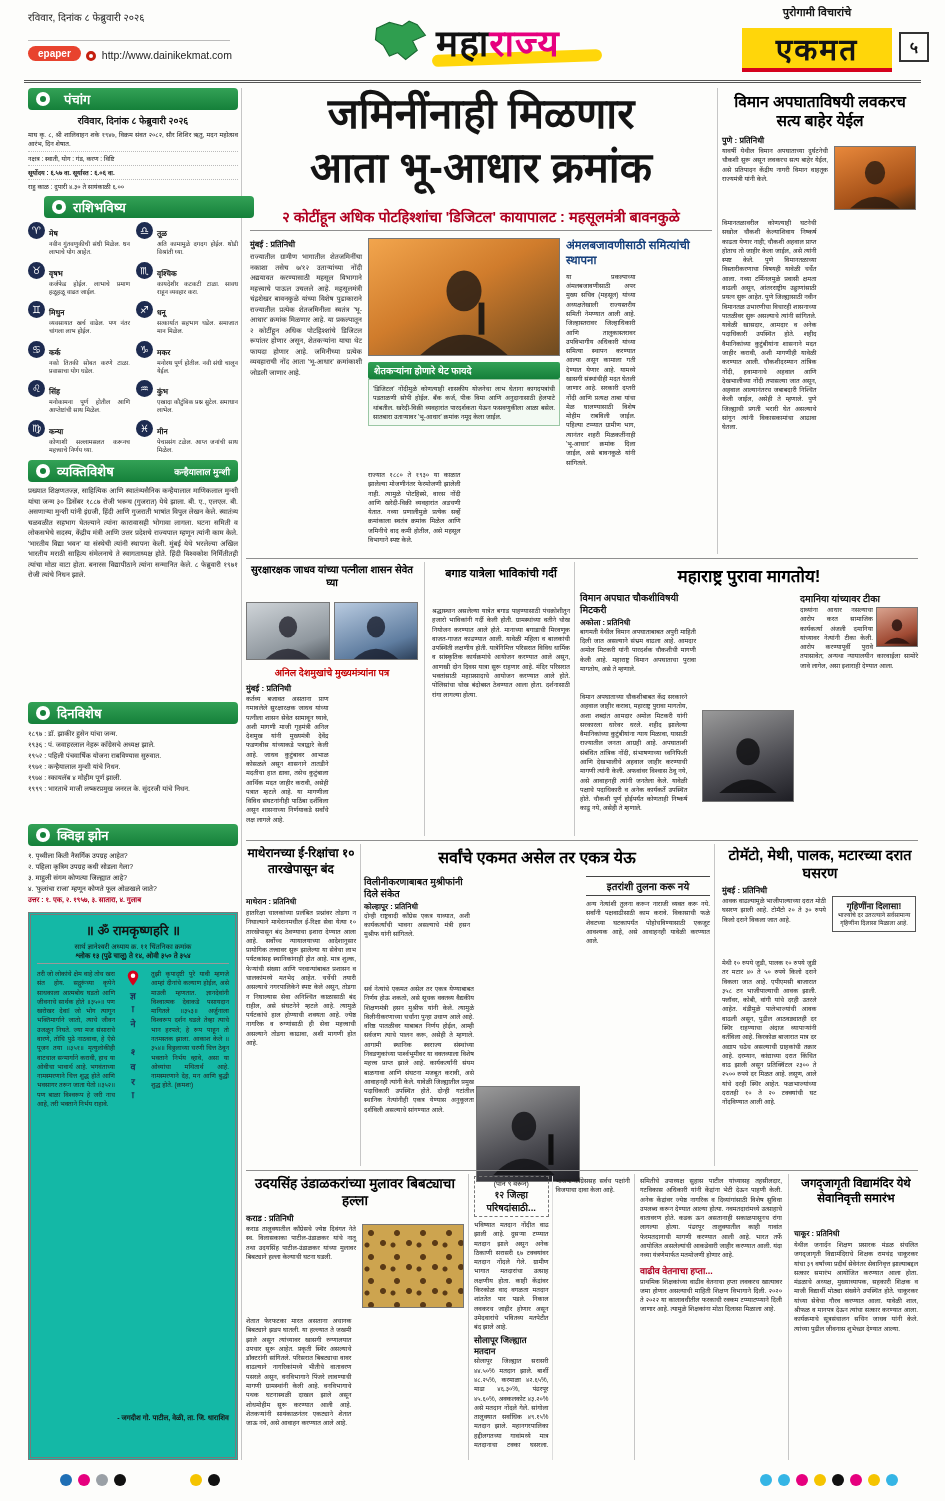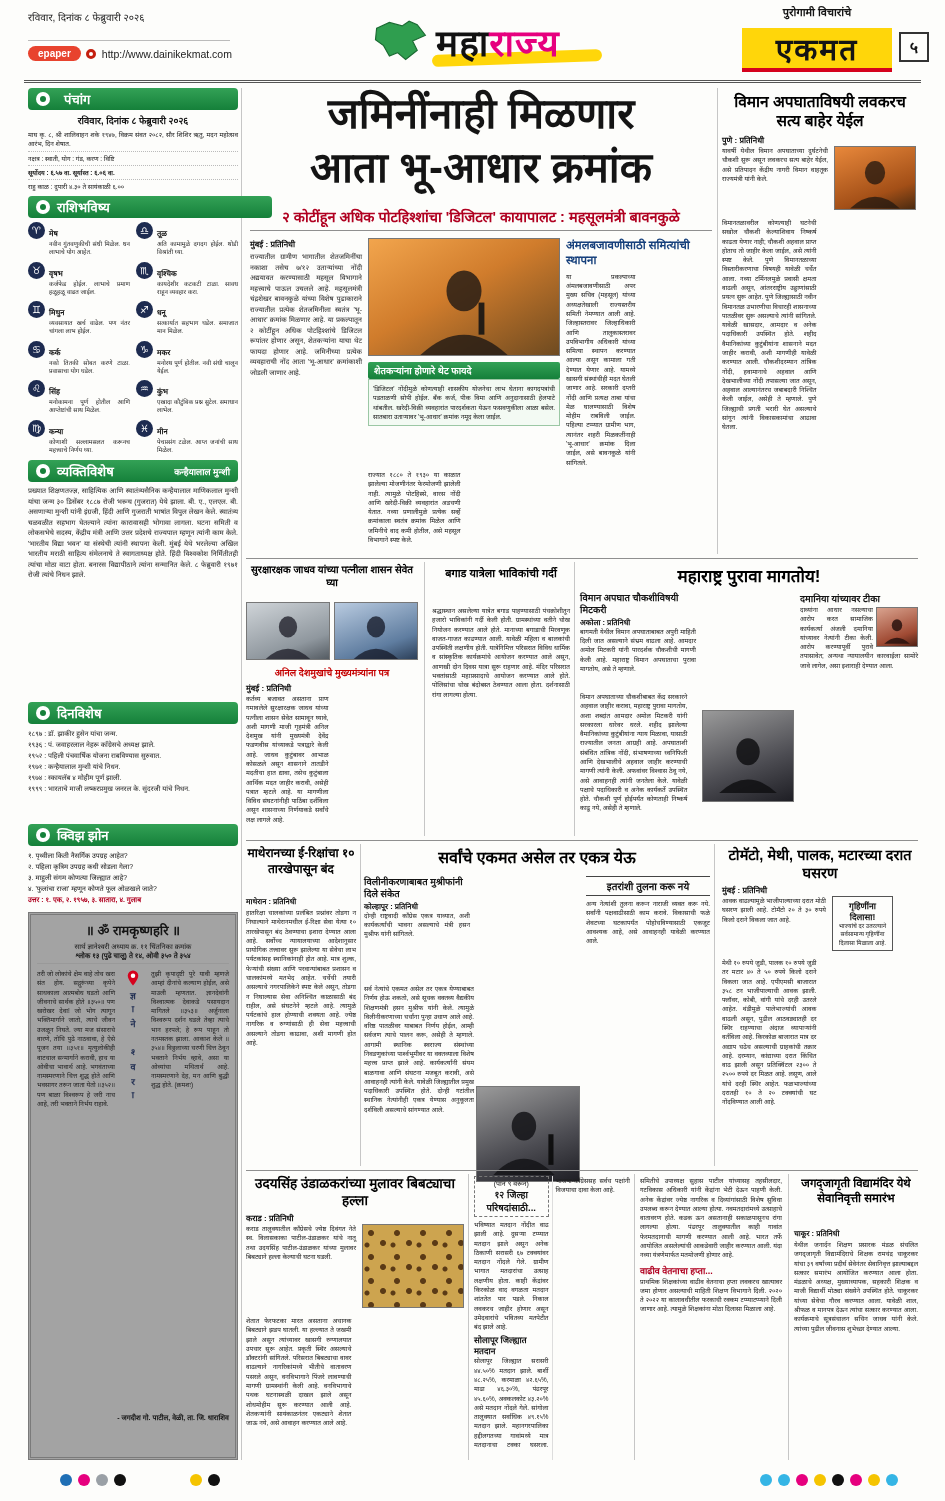--- a/index.html
+++ b/index.html
@@ -44,41 +44,41 @@
   .ph-red{background:linear-gradient(160deg,#d9a38f,#a04a33 70%,#4e2014)}
   .ph-leopard{background-color:#cda44f;background-image:radial-gradient(circle at 8px 8px,#5a3a16 2.5px,transparent 3.5px),radial-gradient(circle at 20px 18px,#5a3a16 2.5px,transparent 3.5px),radial-gradient(circle at 4px 20px,#5a3a16 2px,transparent 3px);background-size:26px 24px}
   
   .hl-xxl{font-size:42px;font-weight:800;line-height:1.05;letter-spacing:0}
   .subhead-red{font-size:14.5px;font-weight:bold;color:#b00020}
   .hl-band{font-weight:800;color:#000}
   .blue-sub{color:#16407c;font-weight:bold;font-size:11.5px;line-height:1.3}
   .red-sub{color:#c40000;font-weight:bold}
   .greenbar{background:linear-gradient(#33a156,#15803a);color:#fff;font-size:9.5px;font-weight:bold;padding:2px 6px;border-radius:2px}
   .boxed{border:1px solid #555;padding:3px}
-  .ram{border:3px double #7a7a7a;padding:6px;background:#a3a3a3}
+  .ram{border:3px double #7a7a7a;padding:6px;background:#14b8a6}
   .pin-strip{display:flex;flex-direction:column;align-items:center;gap:2px;width:26px;flex:0 0 auto}
   .pin-label{writing-mode:vertical-rl;text-orientation:upright;font-size:9px;font-weight:bold;color:#1d2b50;letter-spacing:2px}
   
   .rgrid{display:grid;grid-template-columns:1fr 1fr;grid-auto-flow:column;grid-template-rows:repeat(6,1fr);gap:3px 6px}
   .rcell{display:flex;gap:4px;align-items:flex-start}
   .ricon{width:17px;height:17px;border-radius:50%;background:#1d2b50;color:#fff;font-size:10px;display:flex;align-items:center;justify-content:center;flex:0 0 auto}
   .rsign{font-size:7.5px;font-weight:bold}
   .rtxt{font-size:6.2px;line-height:1.3;color:#222;text-align:justify}
   .dinli{font-size:6.9px;line-height:1.6;color:#1d1d1d}
   .quizli{font-size:6.9px;line-height:1.6}
   .dot{width:12px;height:12px;border-radius:50%;display:inline-block;margin-right:6px}
 </style>
 </head>
 <body>
 
 <div class="page">
 
   <div class="abs dateline" style="left:28px;top:10px">रविवार, दिनांक ८ फेब्रुवारी २०२६</div>
   <div class="hline" style="left:28px;top:40px;width:202px;background:#bbb"></div>
-  <div class="abs" style="left:28px;top:46px;display:flex;align-items:center">
+  <div class="abs" style="left:28px;top:46px;display:flex;align-items:flex-end">
     <span class="epill">
         <span>epaper</span>
       </span>
     <span class="edot" style="margin-left:5px"></span>
     <a class="url" href="#">http://www.dainikekmat.com</a>
   </div>
 
   <div class="abs masthead" style="left:372px;top:8px;width:240px;height:70px">
     <span class="mast-swoosh"></span>
     <span style="z-index:1">
@@ -102,21 +102,21 @@
       <span>पंचांग</span>
     </div>
   <div class="abs ctr b" style="left:28px;top:114px;width:210px;font-size:9.5px">रविवार, दिनांक ८ फेब्रुवारी २०२६</div>
   <div class="abs" style="left:28px;top:128px;width:210px">
     <div class="tiny" style="border-bottom:1px dotted #bbb;padding:2px 0">माघ कृ. ८, श्री शालिवाहन शके १९४७, विक्रम संवत २०८२, सौर शिशिर ऋतु, मदन महोत्सव आरंभ, दिन शेषात.</div>
     <div class="tiny" style="border-bottom:1px dotted #bbb;padding:2px 0">नक्षत्र : स्वाती, योग : गंड, करण : विष्टि</div>
     <div class="tiny b" style="border-bottom:1px dotted #bbb;padding:2px 0">सूर्योदय : ६.५७ वा.  सूर्यास्त : ६.०६ वा.</div>
     <div class="tiny" style="padding:2px 0">राहु काळ : दुपारी ४.३० ते सायंकाळी ६.००</div>
   </div>
 
-  <div class="abs sechead" style="left:28px;top:196px;width:244px">
+  <div class="abs sechead" style="left:44px;top:196px;width:210px">
       <span class="ic"></span>
       <span>राशिभविष्य</span>
     </div>
   <div class="abs rgrid" style="left:28px;top:222px;width:210px;height:234px">
     <div class="rcell">
         <span class="ricon">♈</span>
         <span><span class="rsign">मेष</span><span class="rtxt" style="display:block">नवीन गुंतवणुकीची संधी मिळेल. धन लाभाचे योग आहेत.</span></span>
       </div>
     <div class="rcell">
         <span class="ricon">♉</span>
@@ -342,21 +342,21 @@
     <div class="tiny" style="margin-top:3px">अन्य नेत्यांशी तुलना करून नाराजी व्यक्त करू नये. सर्वांनी पक्षवाढीसाठी काम करावे. विकासाची फळे शेवटच्या घटकापर्यंत पोहोचविण्यासाठी एकजूट आवश्यक आहे, असे आवाहनही यावेळी करण्यात आले.</div>
   </div>
   <div class="abs" style="left:364px;top:984px;width:346px;height:178px">
     <div class="tiny cols3">सर्व नेत्यांचे एकमत असेल तर एकत्र येण्याबाबत निर्णय होऊ शकतो, असे सूचक वक्तव्य वैद्यकीय शिक्षणमंत्री हसन मुश्रीफ यांनी केले. त्यामुळे विलीनीकरणाच्या चर्चांना पुन्हा उधाण आले आहे. वरिष्ठ पातळीवर याबाबत निर्णय होईल, आम्ही सर्वजण त्याचे पालन करू, असेही ते म्हणाले. आगामी स्थानिक स्वराज्य संस्थांच्या निवडणुकांच्या पार्श्वभूमीवर या वक्तव्याला विशेष महत्त्व प्राप्त झाले आहे. कार्यकर्त्यांनी संयम बाळगावा आणि संघटना मजबूत करावी, असे आवाहनही त्यांनी केले. यावेळी जिल्ह्यातील प्रमुख पदाधिकारी उपस्थित होते. दोन्ही गटांतील स्थानिक नेत्यांनीही एकत्र येण्यास अनुकूलता दर्शविली असल्याचे सांगण्यात आले.</div>
   </div>
 
   <div class="abs ctr hl-band" style="left:722px;top:846px;width:196px;font-size:14.5px;line-height:1.25">टोमॅटो, मेथी, पालक, मटारच्या दरात घसरण</div>
   <div class="abs byline" style="left:722px;top:884px">मुंबई : प्रतिनिधी</div>
   <div class="abs" style="left:722px;top:896px;width:196px;display:flex;gap:6px">
     <div class="tiny" style="width:104px">आवक वाढल्यामुळे भाजीपाल्याच्या दरात मोठी घसरण झाली आहे. टोमॅटो २० ते ३० रुपये किलो दराने विकला जात आहे.</div>
-    <div class="boxed" style="width:61px;flex:0 0 auto">
+    <div class="boxed" style="width:84px;flex:0 0 auto">
       <div class="ctr b" style="font-size:8.5px">गृहिणींना दिलासा!</div>
       <div class="ctr" style="font-size:6px;line-height:1.4">भाज्यांचे दर उतरल्याने सर्वसामान्य गृहिणींना दिलासा मिळाला आहे.</div>
     </div>
   </div>
   <div class="abs" style="left:722px;top:958px;width:196px;height:204px">
     <div class="tiny cols2">मेथी १० रुपये जुडी, पालक १० रुपये जुडी तर मटार ४० ते ५० रुपये किलो दराने विकला जात आहे. एपीएमसी बाजारात ३५८ टन भाजीपाल्याची आवक झाली. फ्लॉवर, कोबी, वांगी यांचे दरही उतरले आहेत. थंडीमुळे पालेभाज्यांची आवक वाढली असून, पुढील आठवड्यातही दर स्थिर राहण्याचा अंदाज व्यापाऱ्यांनी वर्तविला आहे. किरकोळ बाजारात मात्र दर अद्याप चढेच असल्याची ग्राहकांची तक्रार आहे. दरम्यान, कांद्याच्या दरात किंचित वाढ झाली असून प्रतिक्विंटल २३०० ते २५०० रुपये दर मिळत आहे. लसूण, आले यांचे दरही स्थिर आहेत. फळभाज्यांच्या दरातही १० ते २० टक्क्यांची घट नोंदविण्यात आली आहे.</div>
   </div>
 
   <div class="hline" style="left:246px;top:1170px;width:672px"></div>
   <div class="vline" style="left:468px;top:1174px;height:286px"></div>

